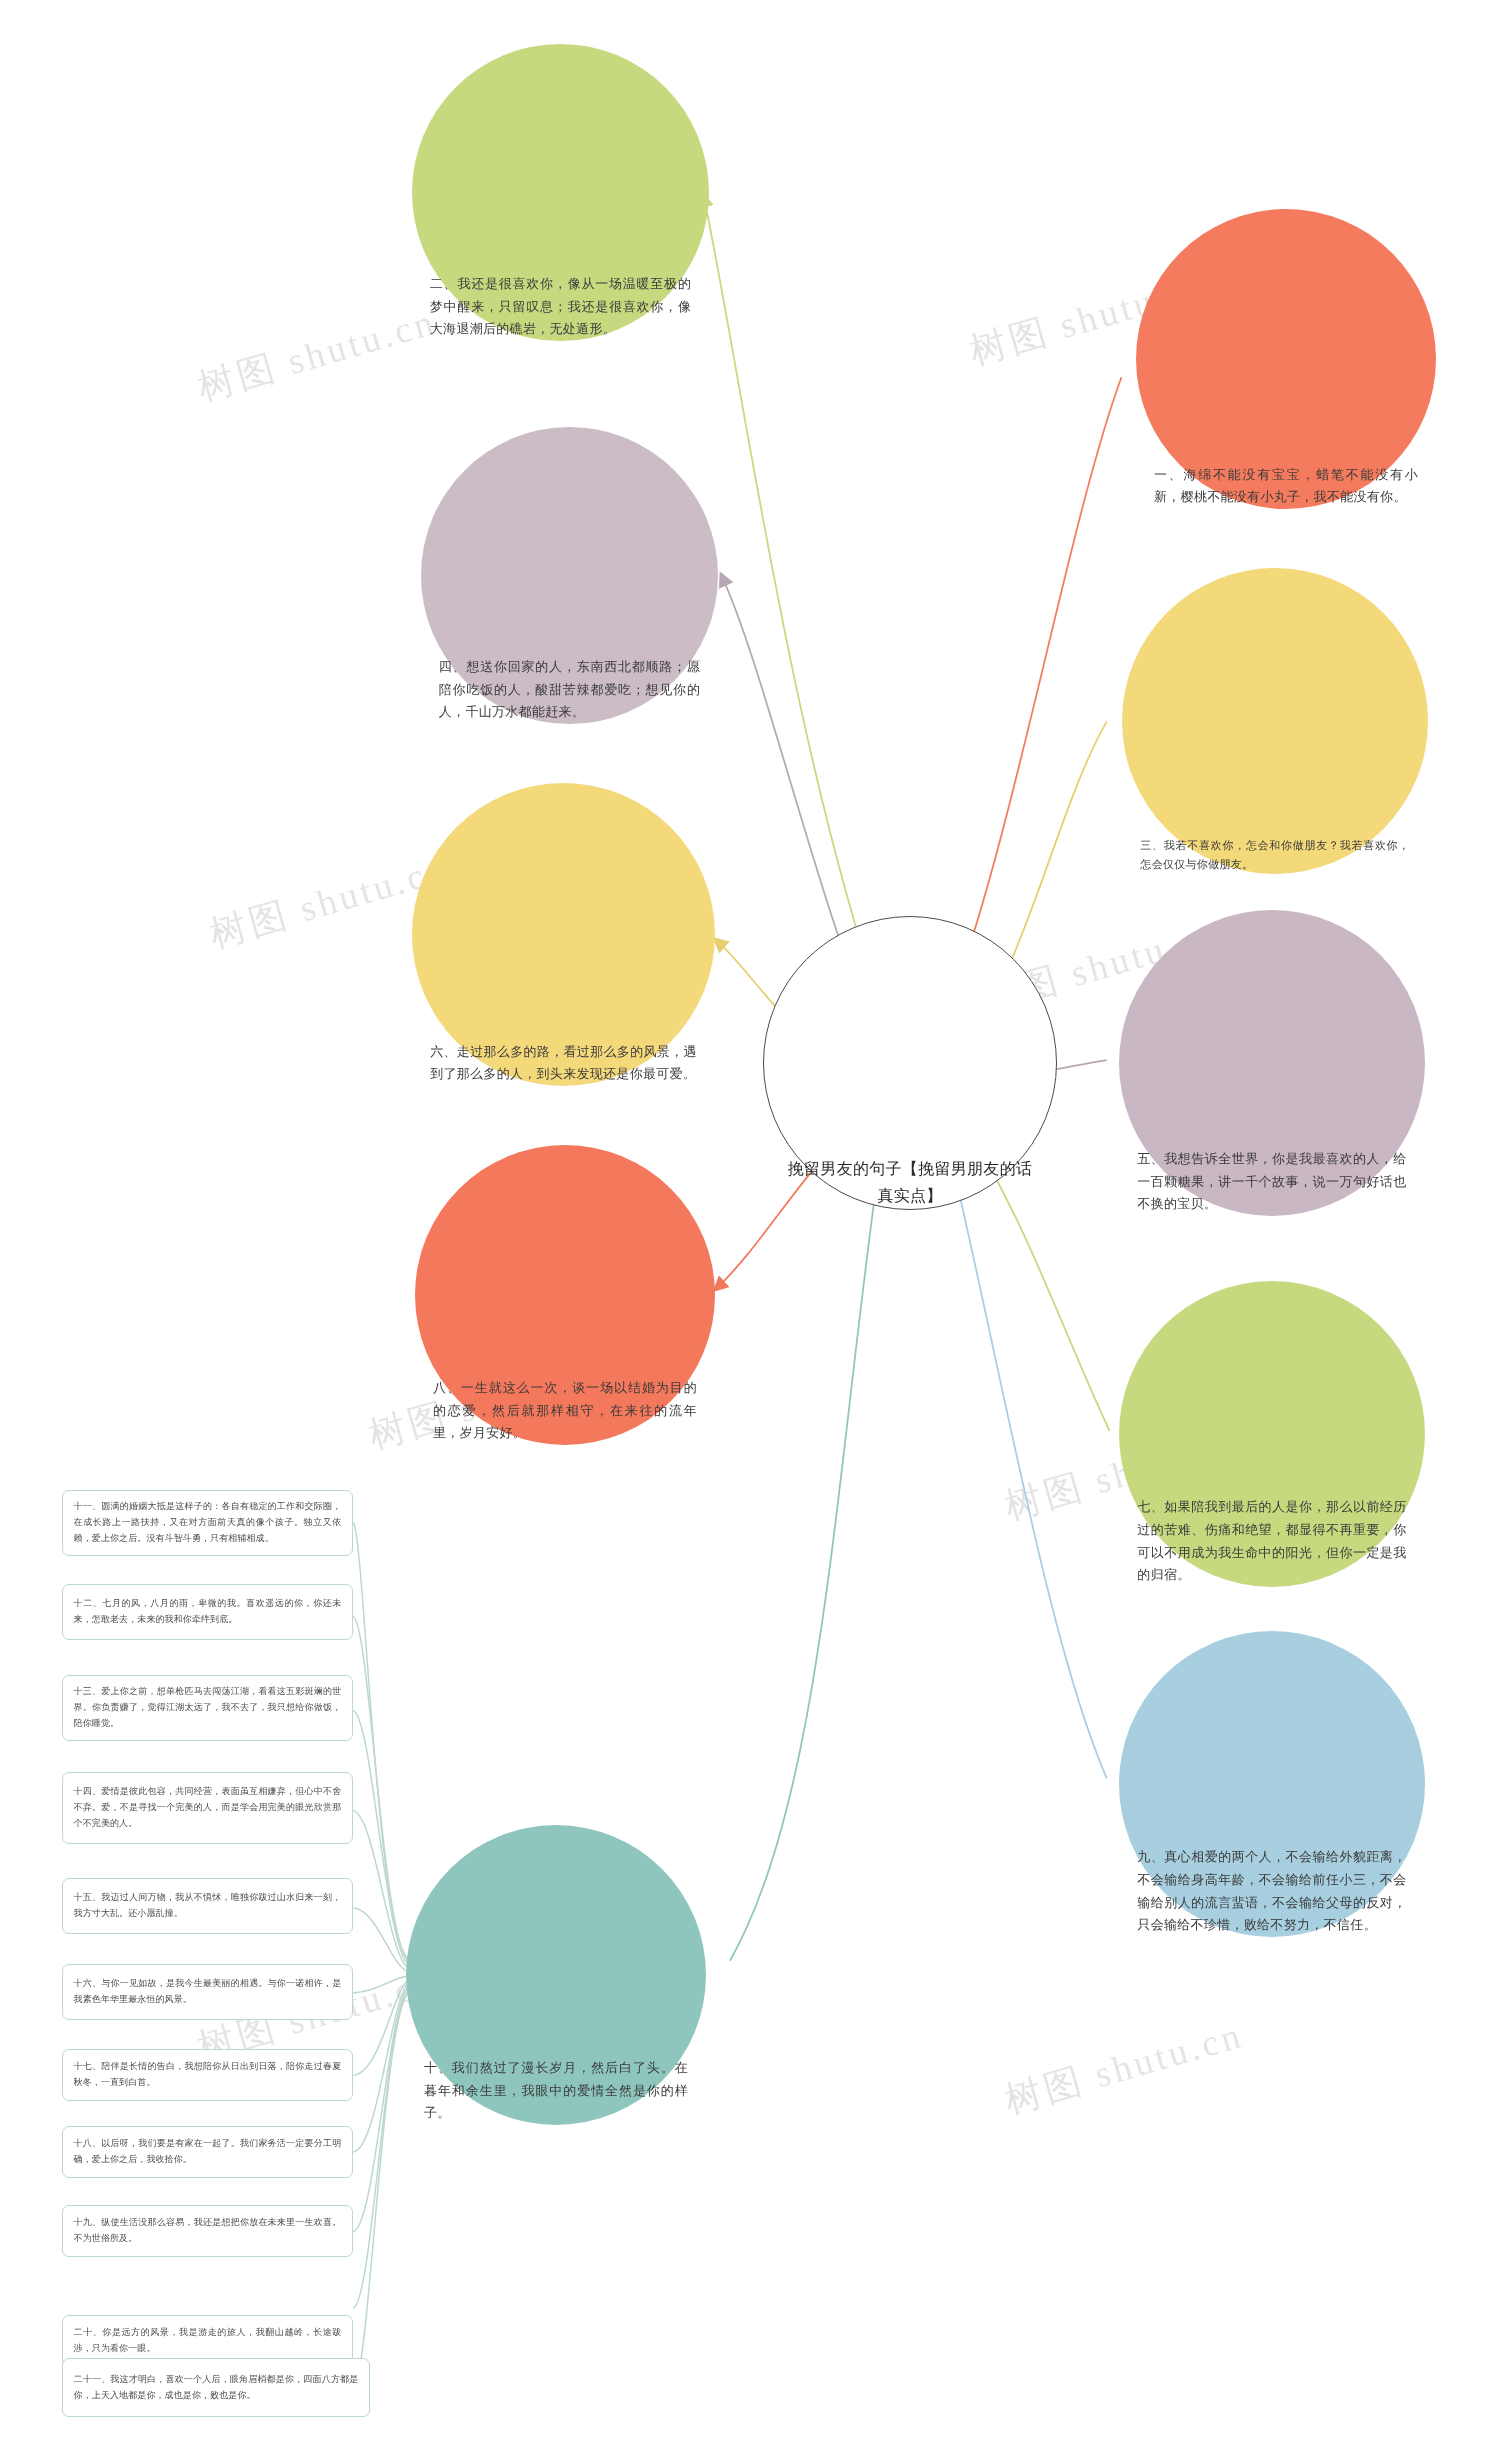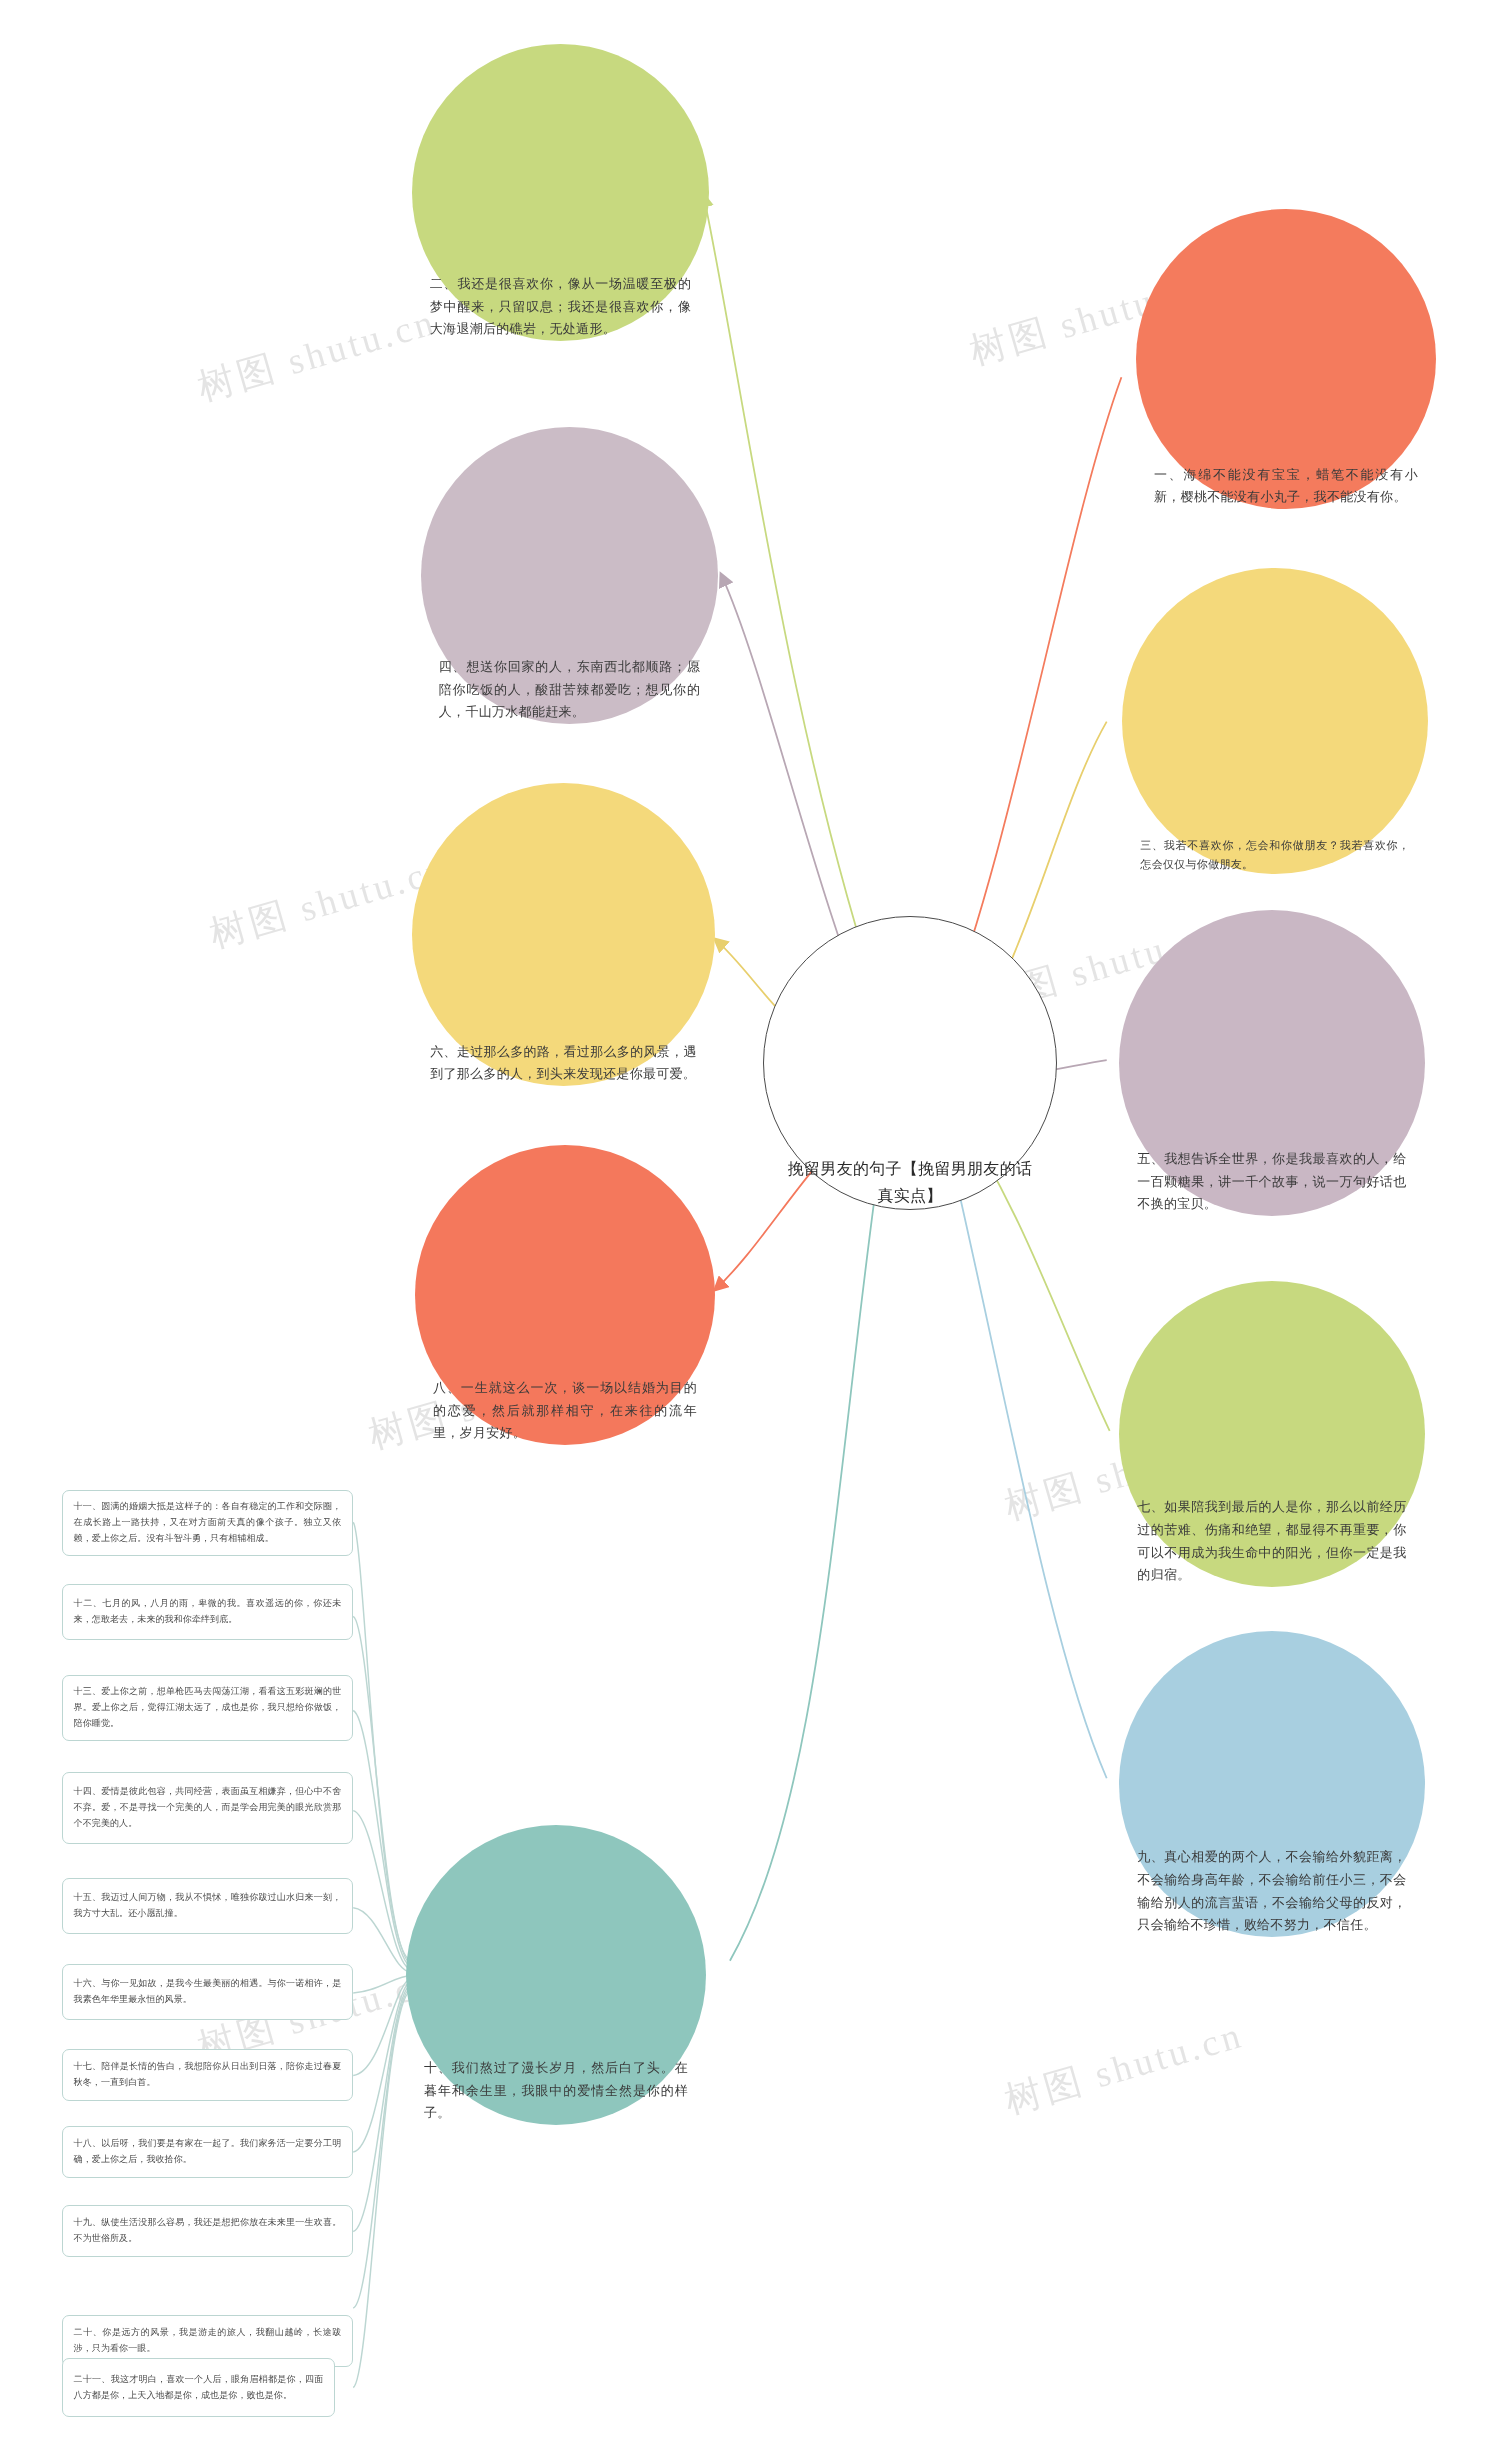--- a/index.html
+++ b/index.html
@@ -175,21 +175,21 @@
 
   <div class="leaf" style="left:62px;top:1490px;width:291px;height:66px;">
     <span class="txt">十一、圆满的婚姻大抵是这样子的：各自有稳定的工作和交际圈，在成长路上一路扶持，又在对方面前天真的像个孩子。独立又依赖，爱上你之后。没有斗智斗勇，只有相辅相成。</span>
   </div>
 
   <div class="leaf" style="left:62px;top:1584px;width:291px;height:56px;">
     <span class="txt">十二、七月的风，八月的雨，卑微的我。喜欢遥远的你，你还未来，怎敢老去，未来的我和你牵绊到底。</span>
   </div>
 
   <div class="leaf" style="left:62px;top:1675px;width:291px;height:66px;">
-    <span class="txt">十三、爱上你之前，想单枪匹马去闯荡江湖，看看这五彩斑斓的世界。爱上你之后，觉得江湖太远了，成也是你，我只想给你做饭，陪你睡觉。</span>
+    <span class="txt">十三、爱上你之前，想单枪匹马去闯荡江湖，看看这五彩斑斓的世界。你负责赚了，觉得江湖太远了，我不去了，我只想给你做饭，陪你睡觉。</span>
   </div>
 
   <div class="leaf" style="left:62px;top:1772px;width:291px;height:72px;">
     <span class="txt">十四、爱情是彼此包容，共同经营，表面虽互相嫌弃，但心中不舍不弃。爱，不是寻找一个完美的人，而是学会用完美的眼光欣赏那个不完美的人。</span>
   </div>
 
   <div class="leaf" style="left:62px;top:1878px;width:291px;height:56px;">
     <span class="txt">十五、我迈过人间万物，我从不惧怵，唯独你跋过山水归来一刻，我方寸大乱。还小愿乱撞。</span>
   </div>
 
@@ -206,18 +206,18 @@
   </div>
 
   <div class="leaf" style="left:62px;top:2205px;width:291px;height:52px;">
     <span class="txt">十九、纵使生活没那么容易，我还是想把你放在未来里一生欢喜。不为世俗所及。</span>
   </div>
 
   <div class="leaf" style="left:62px;top:2282px;width:291px;height:52px;margin-top:33px;">
     <span class="txt">二十、你是远方的风景，我是游走的旅人，我翻山越岭，长途跋涉，只为看你一眼。</span>
   </div>
 
-  <div class="leaf" style="left:62px;top:2358px;width:273px;height:59px;">
+  <div class="leaf" style="left:62px;top:2358px;width:308px;height:59px;">
     <span class="txt">二十一、我这才明白，喜欢一个人后，眼角眉梢都是你，四面八方都是你，上天入地都是你，成也是你，败也是你。</span>
   </div>
 
 </div>
 
 
 </body></html>

